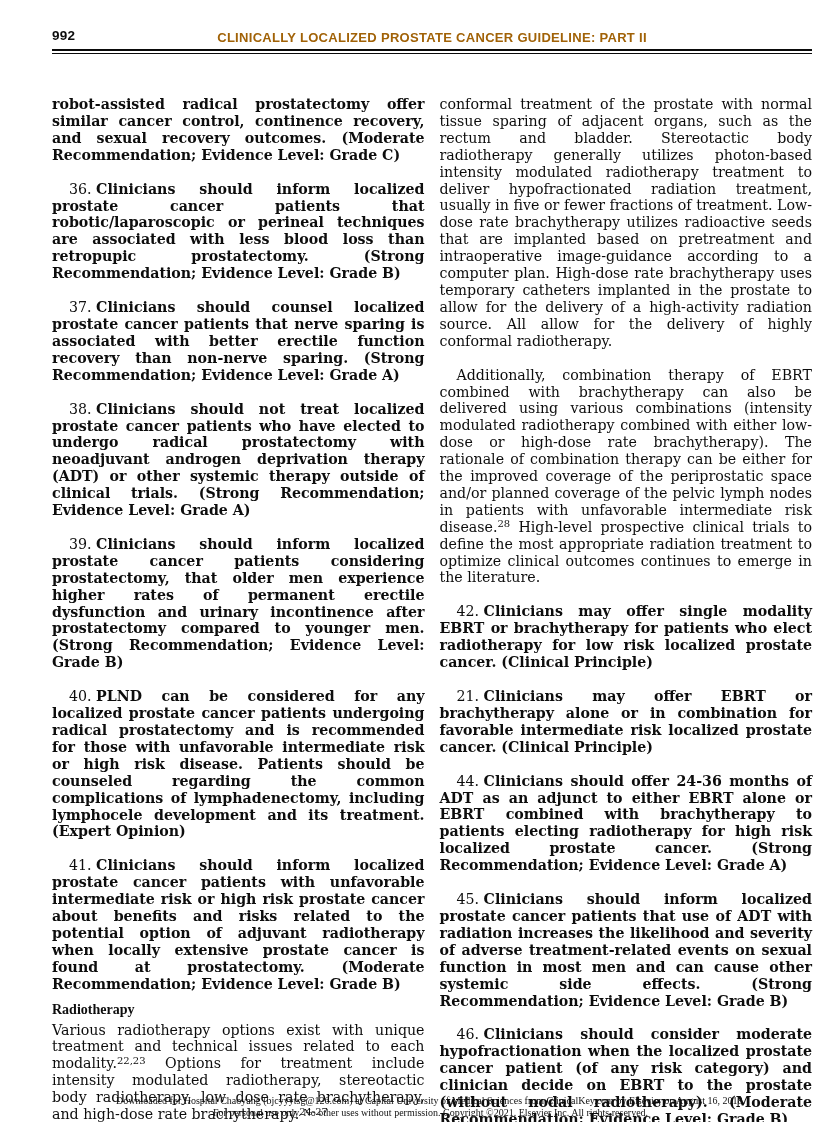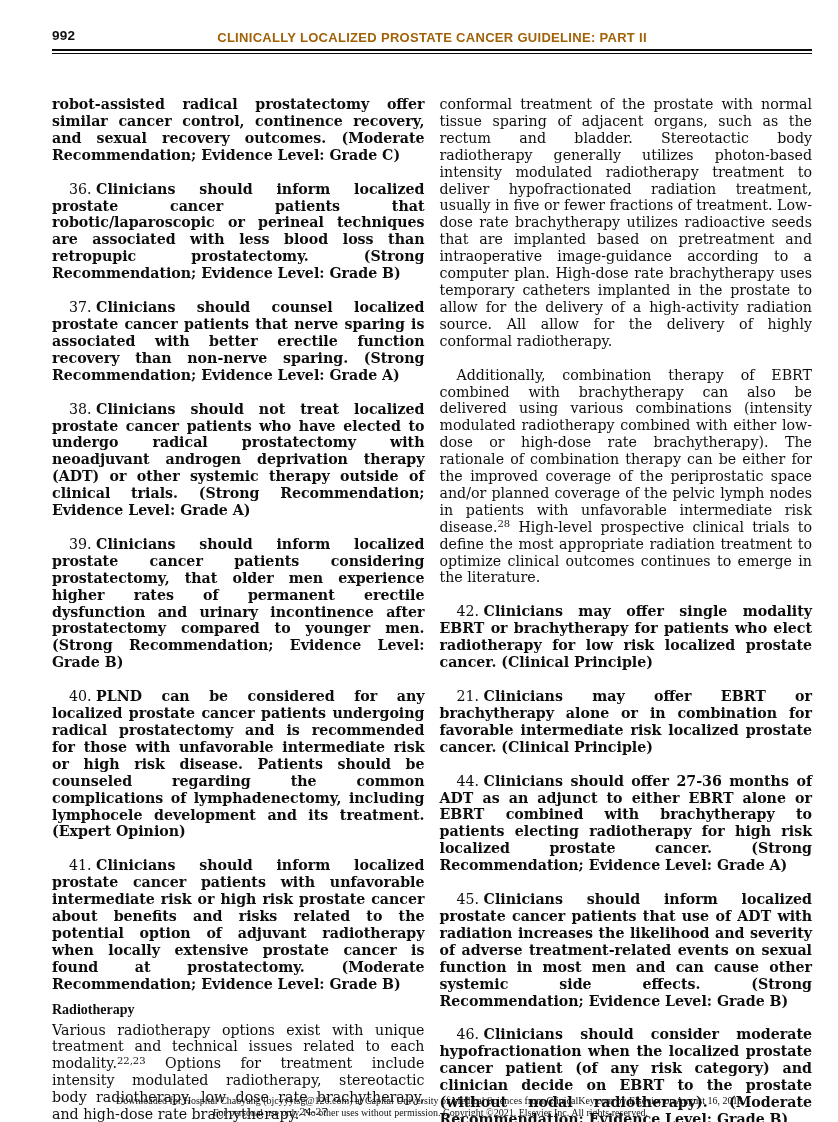--- a/index.html
+++ b/index.html
@@ -110,21 +110,21 @@
       <p class="bold ind"><span class="num">41.</span><span>Clinicians should inform localized prostate cancer patients with unfavorable intermediate risk or high risk prostate cancer about benefits and risks related to the potential option of adjuvant radiotherapy when locally extensive prostate cancer is found at prostatectomy. (Moderate Recommendation; Evidence Level: Grade B)</span></p>
       <p class="section-heading">Radiotherapy</p>
       <p><span>Various radiotherapy options exist with unique treatment and technical issues related to each modality.</span><sup>22,23</sup><span> Options for treatment include intensity modulated radiotherapy, stereotactic body radiotherapy, low dose rate brachytherapy, and high-dose rate brachytherapy.</span><sup>24-27</sup></p>
     </div>
 
     <div class="col">
       <p>conformal treatment of the prostate with normal tissue sparing of adjacent organs, such as the rectum and bladder. Stereotactic body radiotherapy generally utilizes photon-based intensity modulated radiotherapy treatment to deliver hypofractionated radiation treatment, usually in five or fewer fractions of treatment. Low-dose rate brachytherapy utilizes radioactive seeds that are implanted based on pretreatment and intraoperative image-guidance according to a computer plan. High-dose rate brachytherapy uses temporary catheters implanted in the prostate to allow for the delivery of a high-activity radiation source. All allow for the delivery of highly conformal radiotherapy.</p>
       <p class="ind"><span>Additionally, combination therapy of EBRT combined with brachytherapy can also be delivered using various combinations (intensity modulated radiotherapy combined with either low-dose or high-dose rate brachytherapy). The rationale of combination therapy can be either for the improved coverage of the periprostatic space and/or planned coverage of the pelvic lymph nodes in patients with unfavorable intermediate risk disease.</span><sup>28</sup><span> High-level prospective clinical trials to define the most appropriate radiation treatment to optimize clinical outcomes continues to emerge in the literature.</span></p>
       <p class="bold ind"><span class="num">42.</span><span>Clinicians may offer single modality EBRT or brachytherapy for patients who elect radiotherapy for low risk localized prostate cancer. (Clinical Principle)</span></p>
       <p class="bold ind"><span class="num">21.</span><span>Clinicians may offer EBRT or brachytherapy alone or in combination for favorable intermediate risk localized prostate cancer. (Clinical Principle)</span></p>
-      <p class="bold ind"><span class="num">44.</span><span>Clinicians should offer 27-36 months of ADT as an adjunct to either EBRT alone or EBRT combined with brachytherapy to patients electing radiotherapy for high risk localized prostate cancer. (Strong Recommendation; Evidence Level: Grade A)</span></p>
+      <p class="bold ind"><span class="num">44.</span><span>Clinicians should offer 24-36 months of ADT as an adjunct to either EBRT alone or EBRT combined with brachytherapy to patients electing radiotherapy for high risk localized prostate cancer. (Strong Recommendation; Evidence Level: Grade A)</span></p>
       <p class="bold ind"><span class="num">45.</span><span>Clinicians should inform localized prostate cancer patients that use of ADT with radiation increases the likelihood and severity of adverse treatment-related events on sexual function in most men and can cause other systemic side effects. (Strong Recommendation; Evidence Level: Grade B)</span></p>
       <p class="bold ind"><span class="num">46.</span><span>Clinicians should consider moderate hypofractionation when the localized prostate cancer patient (of any risk category) and clinician decide on EBRT to the prostate (without nodal radiotherapy). (Moderate Recommendation; Evidence Level: Grade B)</span></p>
       <p class="bold ind"><span class="num">47.</span><span>For localized prostate cancer patients with obstructive, non-cancer related lower urinary function, surgical approaches may be preferred. If radiotherapy is used for these</span></p>
     </div>
 
   </div>
 
   <div class="page-footer">
     <div>Downloaded for Hospital Chaoyang (bjcyyytsg@126.com) at Capital University of Medical Sciences from ClinicalKey.com by Elsevier on August 16, 2018.</div>
     <div>For personal use only. No other uses without permission. Copyright ©2021. Elsevier Inc. All rights reserved.</div>

